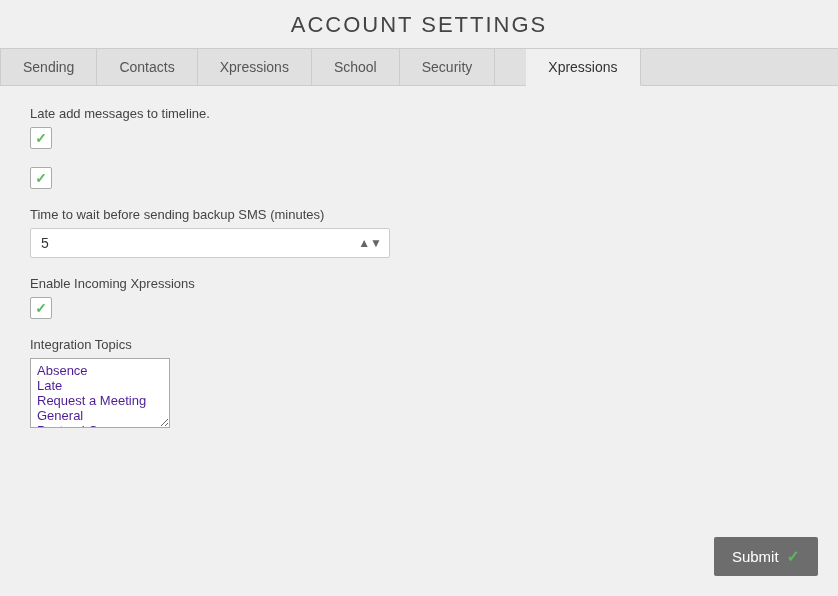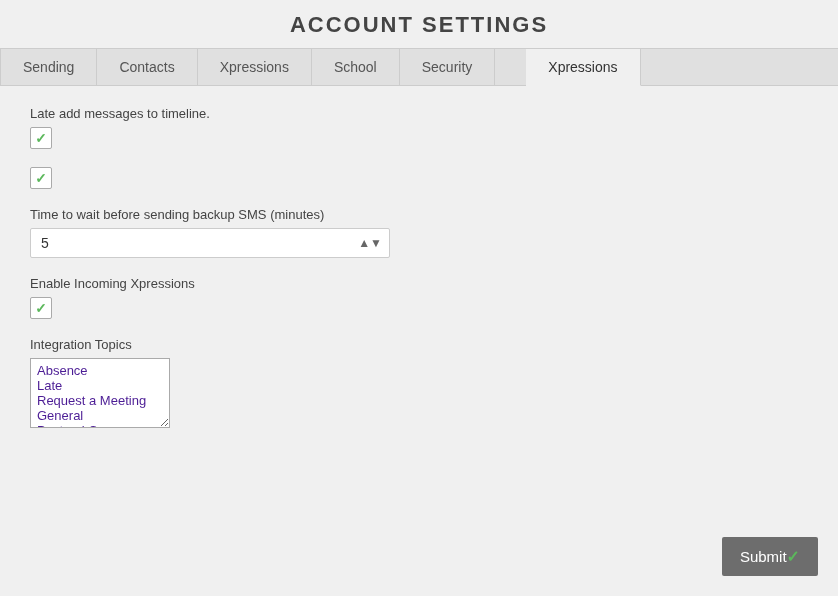--- a/index.html
+++ b/index.html
@@ -18,21 +18,21 @@
     }
 
     .page-header {
       text-align: center;
       padding: 12px 0 10px;
       background-color: #f0f0f0;
     }
 
     .page-header h1 {
       font-size: 22px;
-      font-weight: bold;
+      font-weight: normal;
       letter-spacing: 2px;
       color: #444;
       text-align: center;
     }
 
     .tabs-bar {
       display: flex;
       border-top: 1px solid #ccc;
       border-bottom: 1px solid #ccc;
       background-color: #e0e0e0;
@@ -135,20 +135,21 @@
       font-family: Arial, Helvetica, sans-serif;
       background-color: #fff;
     }
 
     .submit-btn {
       position: absolute;
       bottom: 20px;
       right: 20px;
       display: flex;
       align-items: center;
+      gap: 8px;
       background-color: #6d6d6d;
       color: #fff;
       border: none;
       padding: 10px 18px;
       font-size: 15px;
       cursor: pointer;
       border-radius: 2px;
       text-align: center;
     }
 

